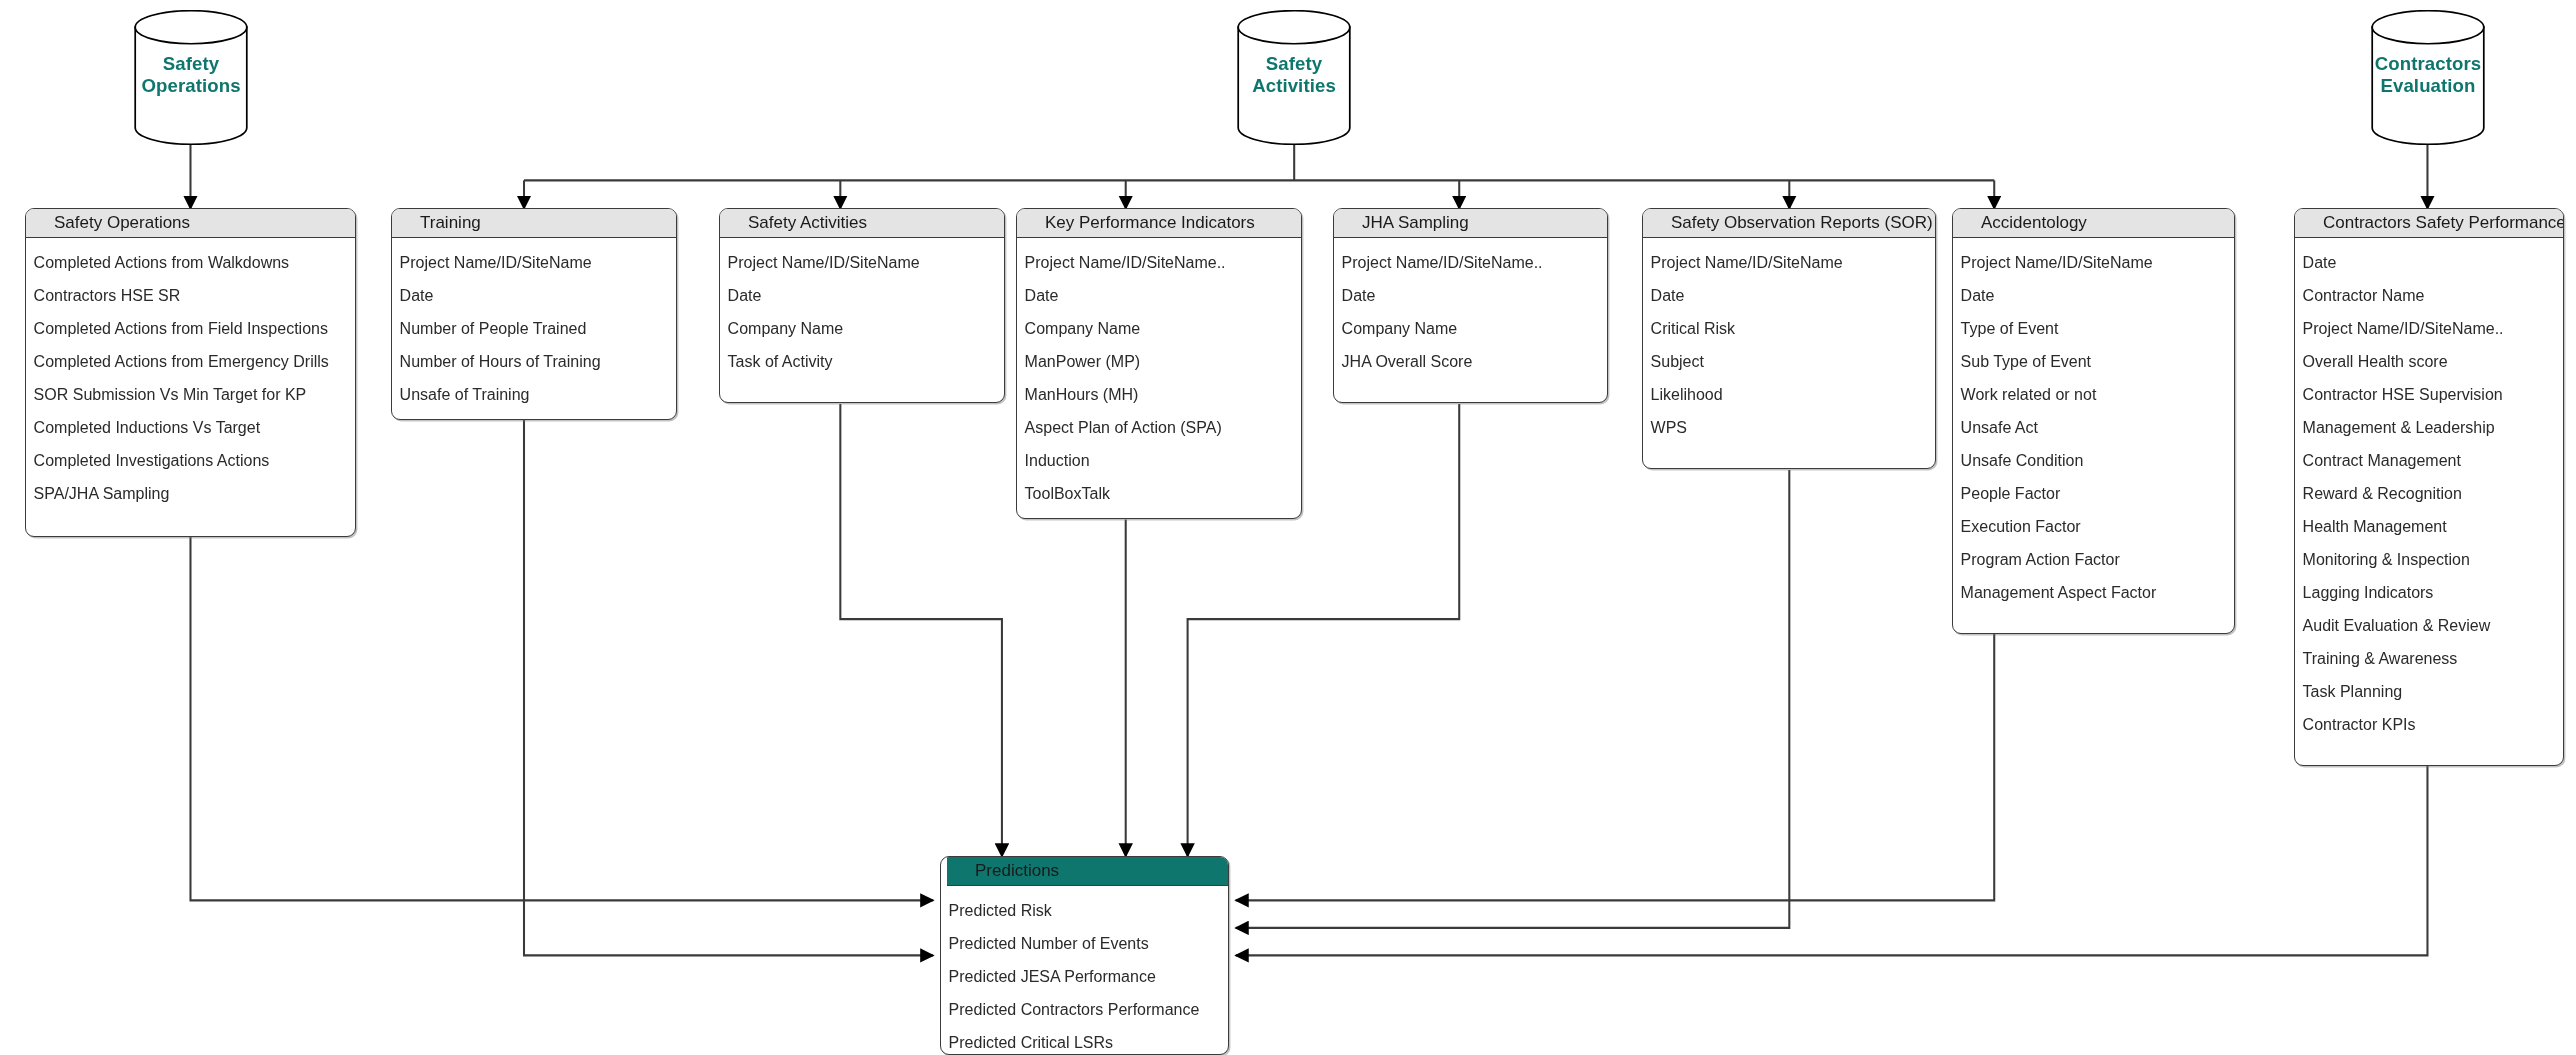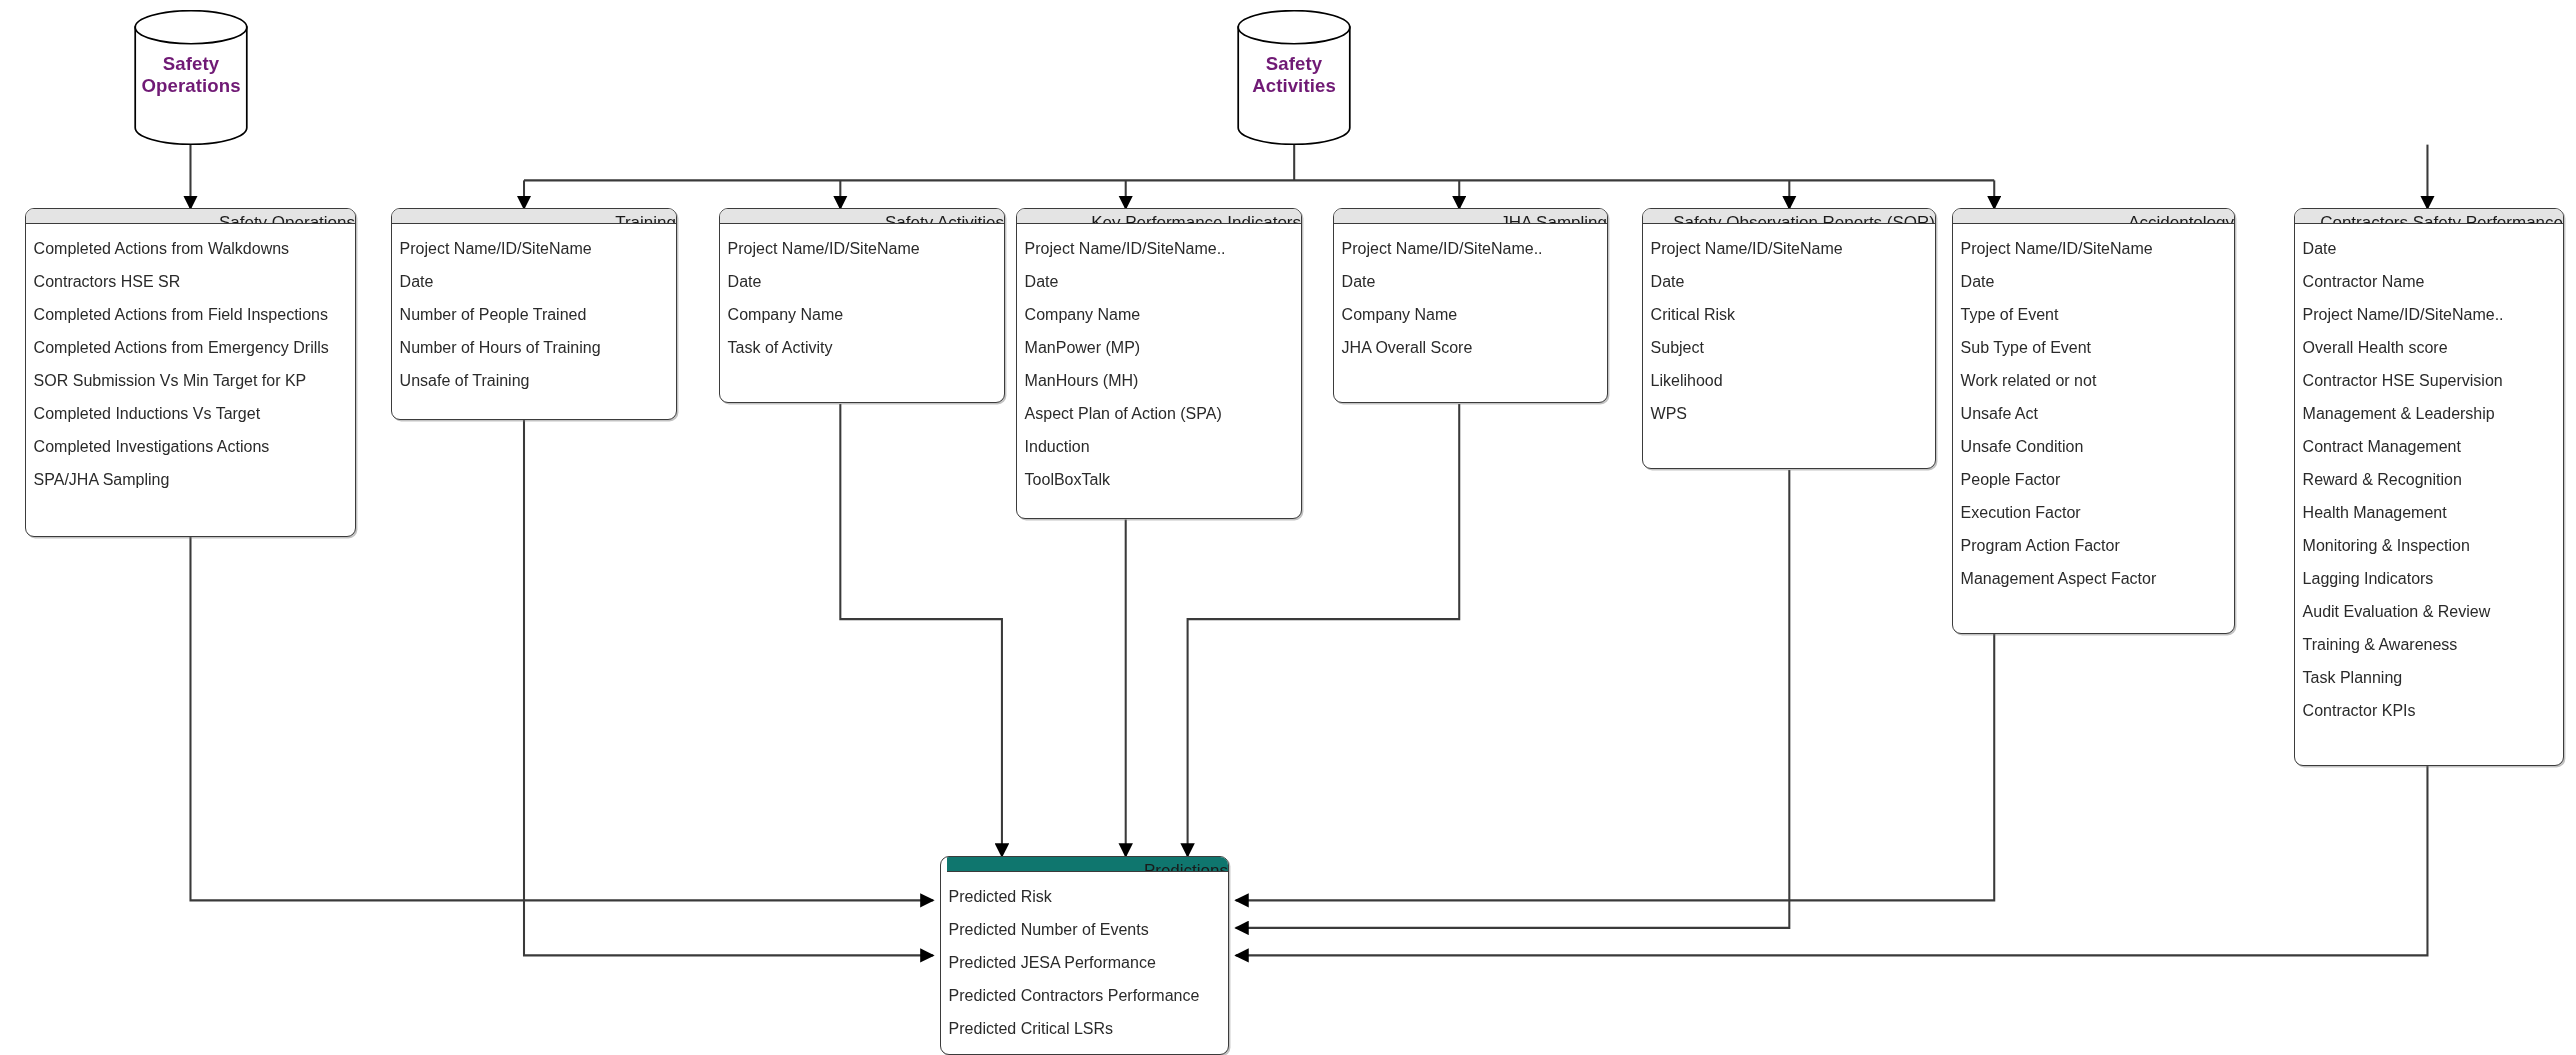--- a/index.html
+++ b/index.html
@@ -28,45 +28,46 @@
   .cyl {
     position: absolute;
   }
   .cyl svg { display: block; }
   .cyl-label {
     position: absolute;
     left: 0; right: 0;
     text-align: center;
     font-size: 18.6px;
     font-weight: bold;
-    color: #701a75;
+    color: #0f766e;
     line-height: 1.22;
     letter-spacing: 0.1px;
   }
   
   .box {
     position: absolute;
     box-sizing: border-box;
     border: 1.4px solid #3b3b3b;
     border-radius: 9px;
     background: #ffffff;
     box-shadow: 1.4px 1.4px 0 rgba(120,120,120,0.45);
     overflow: hidden;
   }
   .box-title {
     box-sizing: border-box;
-    height: 15px;
+    height: 29px;
     line-height: 27.5px;
-    text-align: right;
+    text-align: left;
     font-size: 17px;
     color: #1a1a1a;
     background: #e4e4e4;
     border-bottom: 1.4px solid #3b3b3b;
     white-space: nowrap;
     overflow: hidden;
+    padding-left: 28px;
   }
   .box-body {
     padding: 7.6px 0 9px 0;
   }
   .box-row {
     font-size: 16px;
     color: #2a2a2a;
     padding: 0 7.6px;
     height: 33px;
     line-height: 33px;
@@ -136,20 +137,30 @@
     <svg width="116" height="135" viewBox="0 0 168 196" xmlns="http://www.w3.org/2000/svg">
       <path d="M 3 25 L 3 171 A 81 24 0 0 0 165 171 L 165 25 Z" fill="#ffffff" stroke="#000000" stroke-width="2.5"></path>
       <ellipse cx="84" cy="25" rx="81" ry="24" fill="#ffffff" stroke="#000000" stroke-width="2.5"></ellipse>
     </svg>
     <div class="cyl-label" style="top:43px;">
       <div>Safety</div>
       <div>Activities</div>
     </div>
   </div>
 
+  <div class="cyl" style="left:2370px; top:9.6px; width:116px; height:135px;">
+    <svg width="116" height="135" viewBox="0 0 168 196" xmlns="http://www.w3.org/2000/svg">
+      <path d="M 3 25 L 3 171 A 81 24 0 0 0 165 171 L 165 25 Z" fill="#ffffff" stroke="#000000" stroke-width="2.5"></path>
+      <ellipse cx="84" cy="25" rx="81" ry="24" fill="#ffffff" stroke="#000000" stroke-width="2.5"></ellipse>
+    </svg>
+    <div class="cyl-label" style="top:43px;">
+      <div>Contractors</div>
+      <div>Evaluation</div>
+    </div>
+  </div>
 
   <div class="box" style="left:25px; top:208px; width:331px; height:329px;">
     <div class="box-title">Safety Operations</div>
     <div class="box-body">
       <div class="box-row">Completed Actions from Walkdowns</div>
       <div class="box-row">Contractors HSE SR</div>
       <div class="box-row">Completed Actions from Field Inspections</div>
       <div class="box-row">Completed Actions from Emergency Drills</div>
       <div class="box-row">SOR Submission Vs Min Target for KP</div>
       <div class="box-row">Completed Inductions Vs Target</div>

